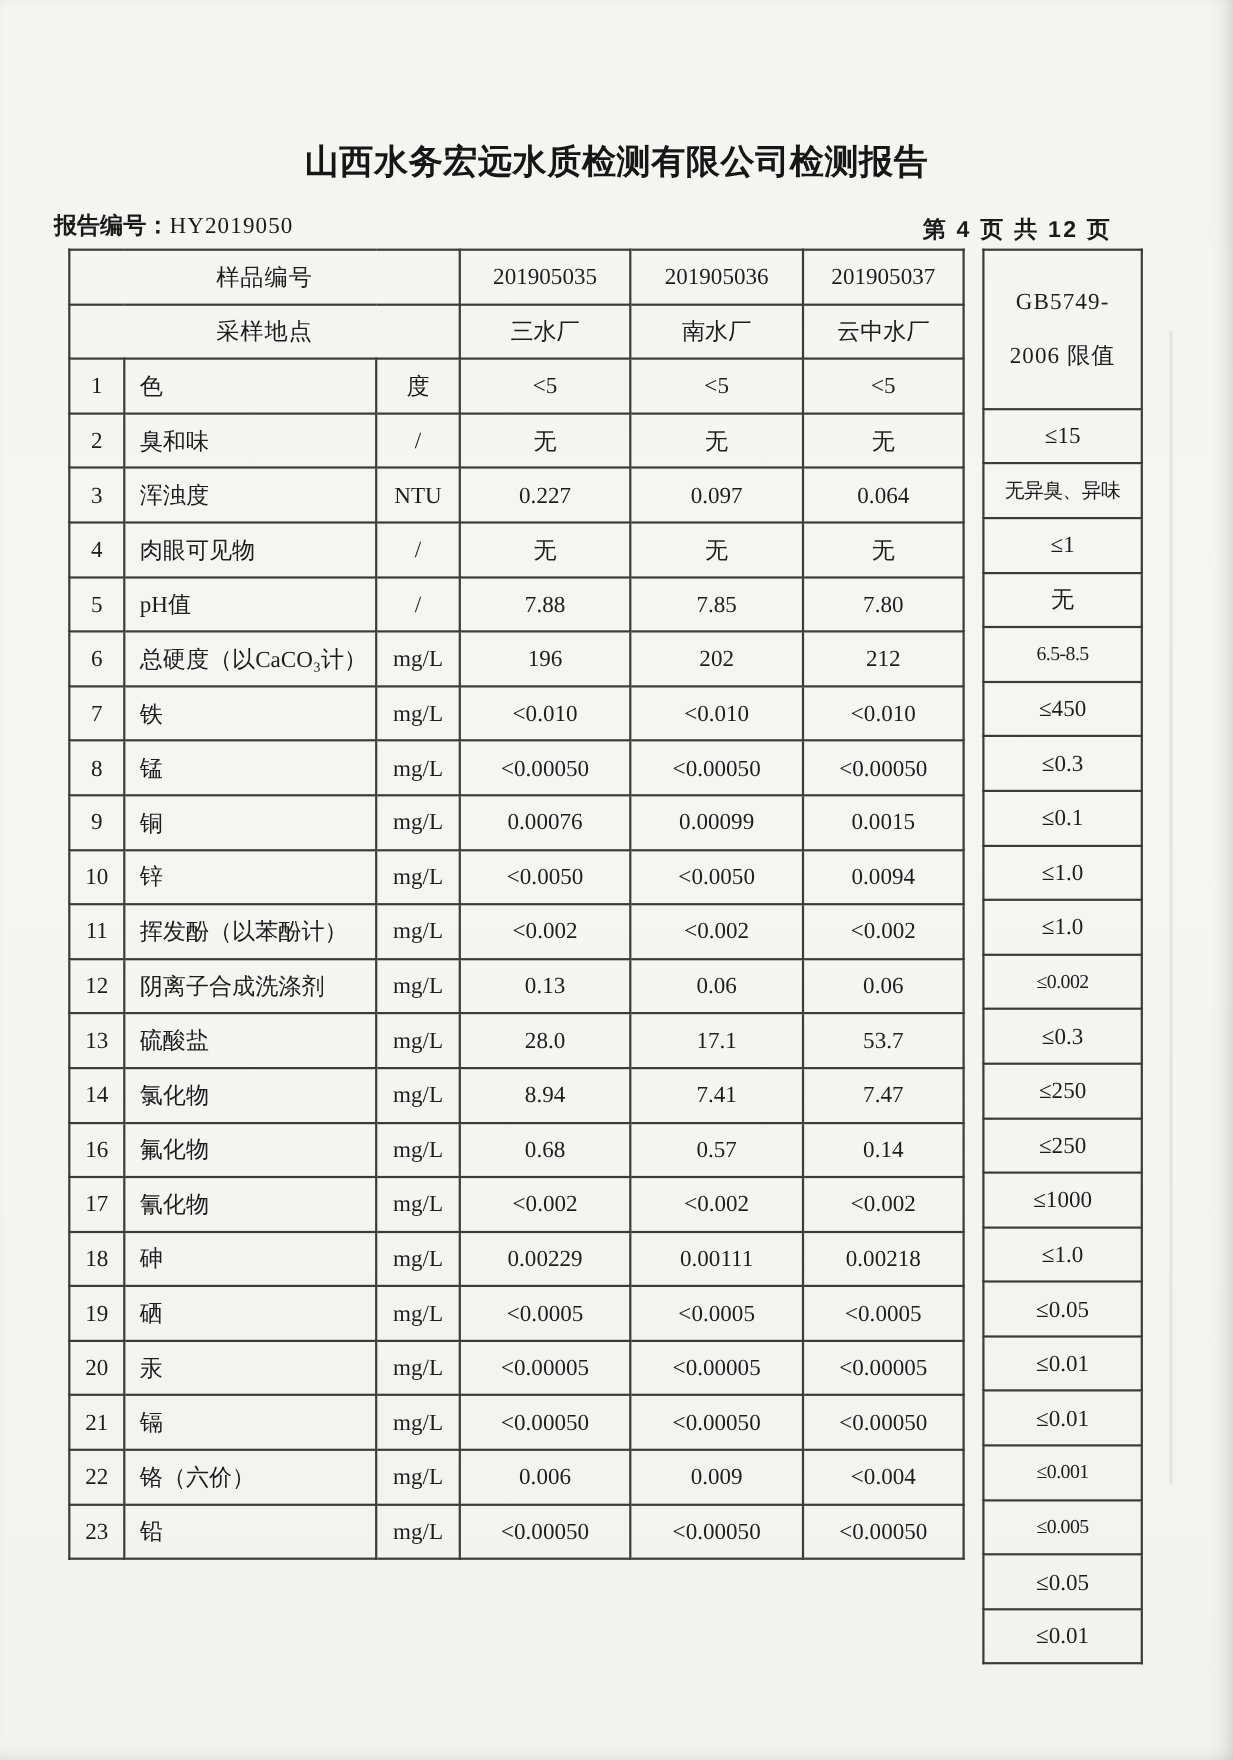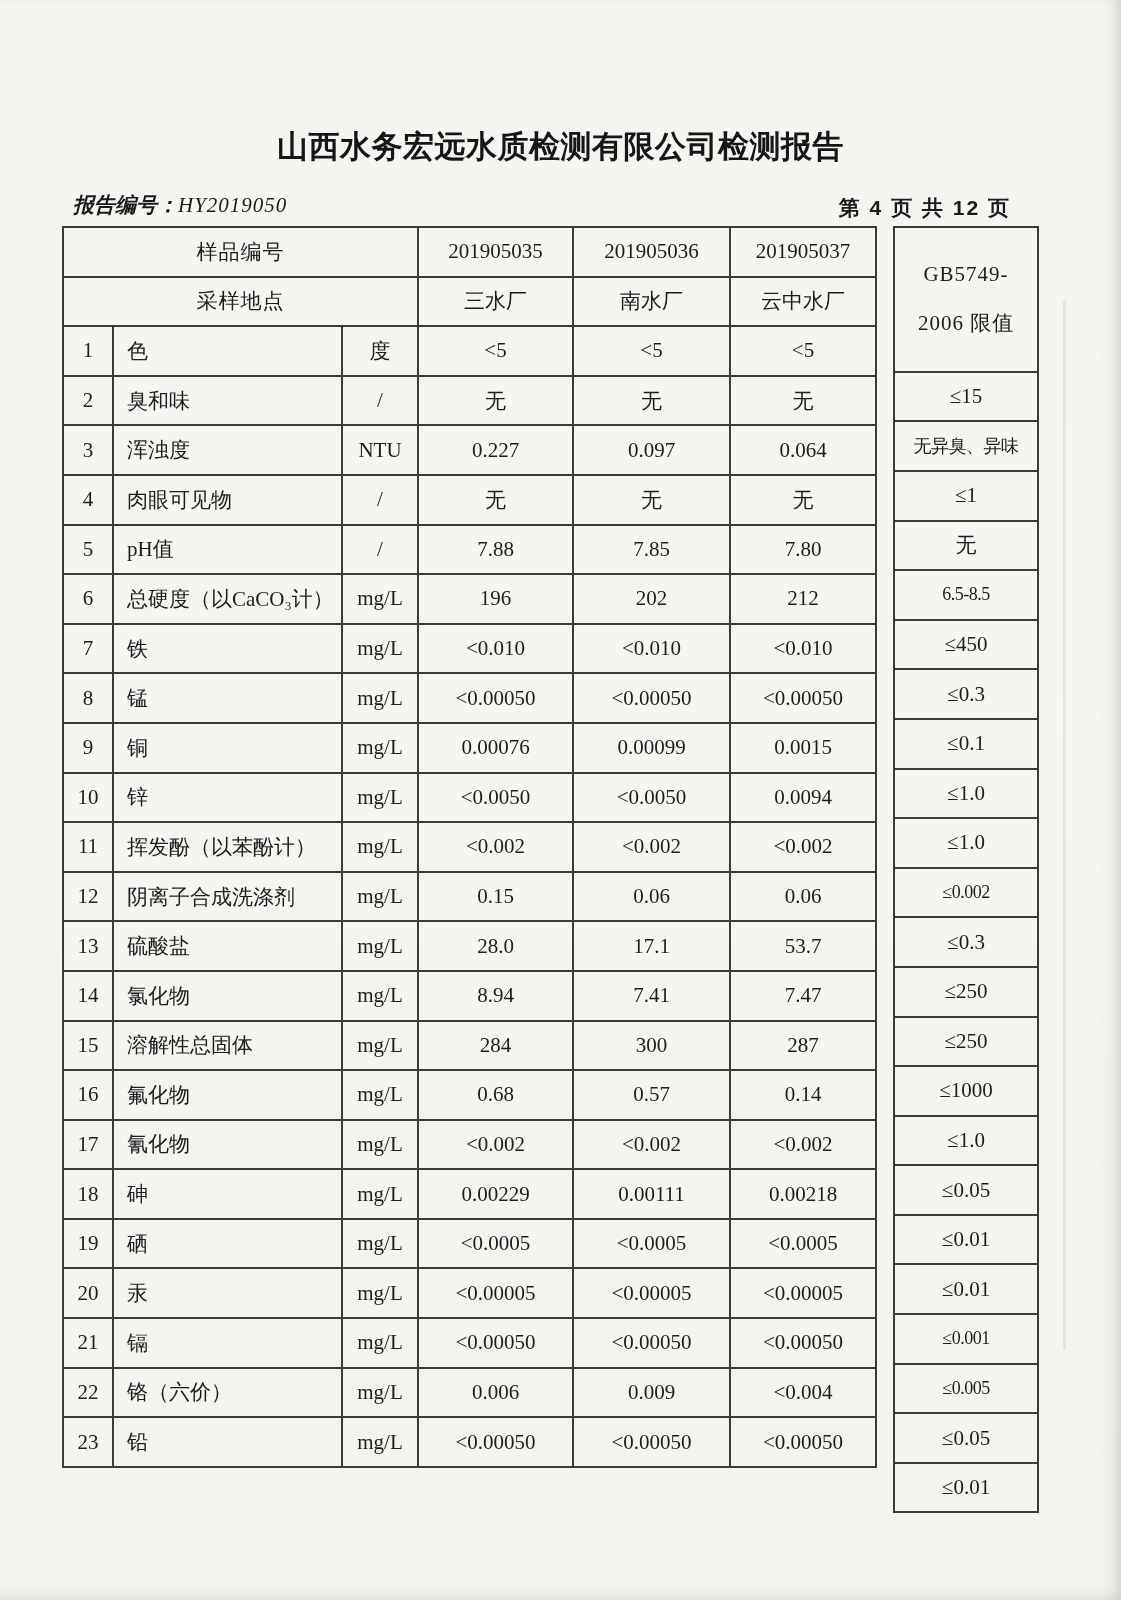--- a/index.html
+++ b/index.html
@@ -14,21 +14,21 @@
     box-shadow:inset -14px 0 22px -16px rgba(120,115,105,.45), inset 0 -10px 18px -14px rgba(120,115,105,.25);
     color:#1c1c1c;
   }
   .doc-title{
     position:absolute;top:126px;left:0;width:100%;
     text-align:center;
     font-family:"Liberation Sans","DejaVu Sans",sans-serif;
     font-weight:bold;font-size:31px;letter-spacing:0.5px;color:#161616;
   }
   .info-line-left{
-    position:absolute;top:191px;left:73px;font-size:21px;white-space:nowrap;font-style:italic;
+    position:absolute;top:191px;left:49px;font-size:21px;white-space:nowrap;
   }
   .info-line-left .lbl{
     font-family:"Liberation Sans","DejaVu Sans",sans-serif;font-weight:bold;color:#1a1a1a;
   }
   .info-line-left .val{
     font-family:"Liberation Serif","DejaVu Serif",serif;letter-spacing:1px;color:#1a1a1a;
   }
   .info-line-right{
     position:absolute;top:194px;right:110px;font-size:21px;white-space:nowrap;
     font-family:"Liberation Sans","DejaVu Sans",sans-serif;font-weight:bold;color:#1a1a1a;
@@ -182,47 +182,39 @@
           <td class="name">挥发酚（以苯酚计）</td>
           <td>mg/L</td>
           <td>&lt;0.002</td>
           <td>&lt;0.002</td>
           <td>&lt;0.002</td>
         </tr>
         <tr>
           <td>12</td>
           <td class="name">阴离子合成洗涤剂</td>
           <td>mg/L</td>
-          <td>0.15</td>
+          <td>0.13</td>
           <td>0.06</td>
           <td>0.06</td>
         </tr>
         <tr>
           <td>13</td>
           <td class="name">硫酸盐</td>
           <td>mg/L</td>
           <td>28.0</td>
           <td>17.1</td>
           <td>53.7</td>
         </tr>
         <tr>
           <td>14</td>
           <td class="name">氯化物</td>
           <td>mg/L</td>
           <td>8.94</td>
           <td>7.41</td>
           <td>7.47</td>
-        </tr>
-        <tr>
-          <td>15</td>
-          <td class="name">溶解性总固体</td>
-          <td>mg/L</td>
-          <td>284</td>
-          <td>300</td>
-          <td>287</td>
         </tr>
         <tr>
           <td>16</td>
           <td class="name">氟化物</td>
           <td>mg/L</td>
           <td>0.68</td>
           <td>0.57</td>
           <td>0.14</td>
         </tr>
         <tr>

